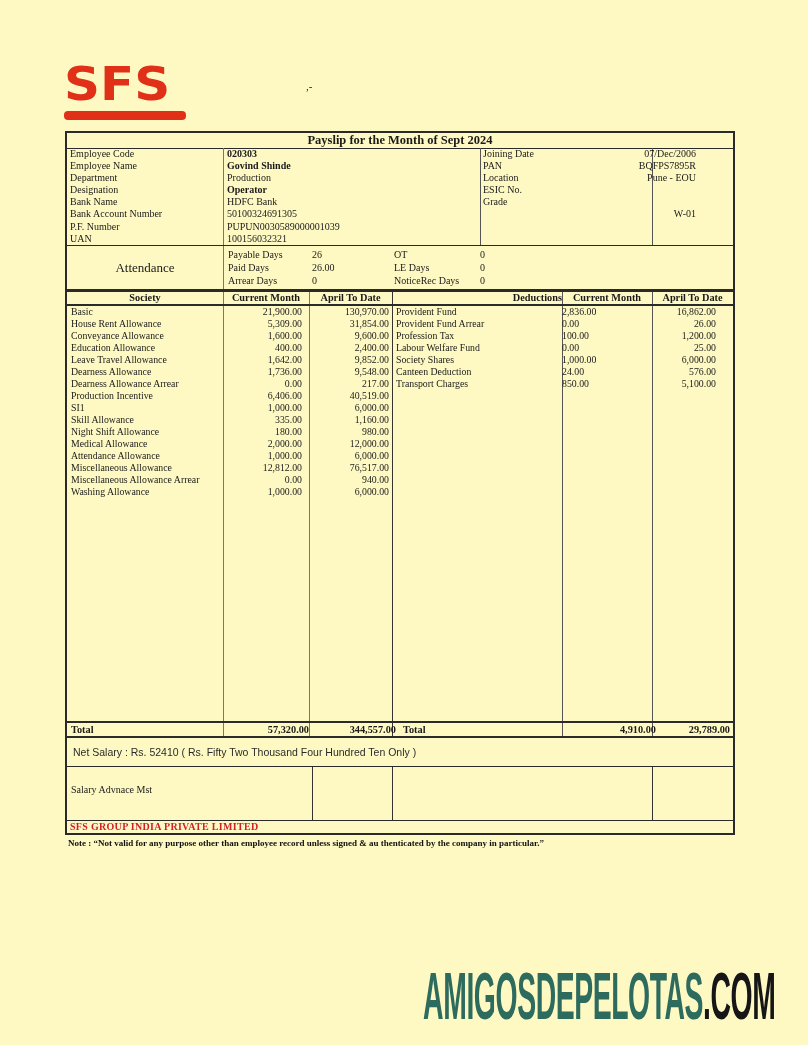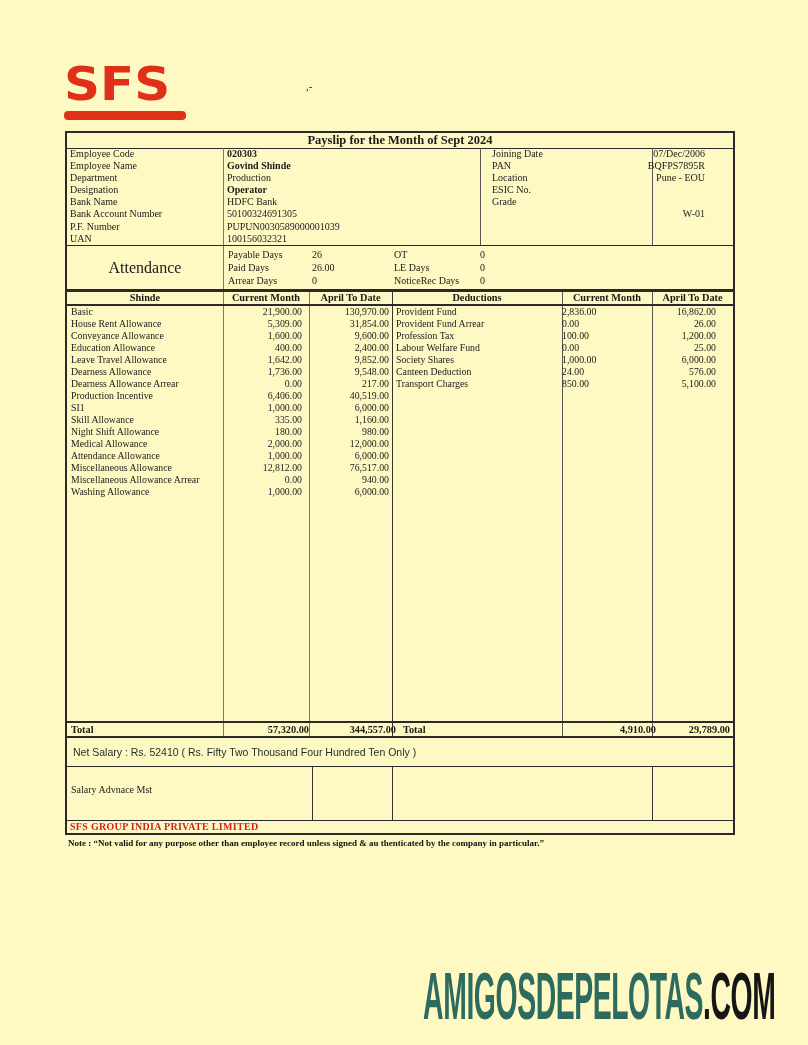--- a/index.html
+++ b/index.html
@@ -18,53 +18,53 @@
   .doc { position:absolute; left:65px; top:131px; width:670px; height:704px;
          border:2px solid #2a2a2a; box-sizing:border-box; }
   .vl { position:absolute; top:0; bottom:0; width:1px; background:#666; }
 
   .title-row { position:absolute; left:0; right:0; top:0; height:15px; border-bottom:1px solid #2a2a2a;
                text-align:center; font-weight:bold; font-size:12.5px; line-height:14px; }
 
   
   .info { position:absolute; left:0; right:0; top:15px; height:97px; font-size:10px; }
   .info-left  { position:absolute; left:0; top:0; width:413px; }
-  .info-right { position:absolute; left:422px; top:0; width:219px; }
+  .info-right { position:absolute; left:413px; top:0; width:219px; }
   .info-row { display:flex; height:12.1px; line-height:12.2px; }
   .info-left .info-label { width:156px; padding-left:3px; box-sizing:border-box; }
   .info-left .info-value { padding-left:4px; }
   .info-right .info-label { flex:1; padding-left:3px; }
   .info-right .info-value { width:81px; text-align:right; padding-right:3px; box-sizing:border-box; }
   .bold { font-weight:bold; }
 
   
   .att { position:absolute; left:0; right:0; top:112px; height:45px;
          border-top:1px solid #2a2a2a; border-bottom:1px solid #2a2a2a; box-sizing:border-box; }
   .att-title-cell { position:absolute; left:0; top:0; bottom:0; width:156px; border-right:1px solid #777;
-                    display:flex; align-items:center; justify-content:center; font-size:16px; }
+                    display:flex; align-items:center; justify-content:center; font-size:13px; }
   .att-rows { position:absolute; left:156px; right:0; top:2px; font-size:10px; }
   .att-row { position:relative; height:13px; line-height:13px; }
   .att-row .a1 { position:absolute; left:5px; }
   .att-row .a2 { position:absolute; left:89px; }
   .att-row .a3 { position:absolute; left:171px; }
   .att-row .a4 { position:absolute; left:257px; }
 
   
   .grid { position:absolute; left:0; right:0; top:157px; bottom:97px;
           border-top:2px solid #2a2a2a; box-sizing:border-box; font-size:9.8px; }
   .grid .vl-1 { left:156px; background:#777; }
   .grid .vl-2 { left:242px; background:#777; }
   .grid .vl-3 { left:325px; background:#333; }
   .grid .vl-4 { left:495px; background:#555; }
   .grid .vl-5 { left:585px; background:#555; }
   .grid-header { position:absolute; top:0; left:0; right:0; height:14px; border-bottom:2px solid #2a2a2a;
                  box-sizing:border-box; display:flex; font-weight:bold; font-size:10.3px; line-height:12px; }
   .gh { text-align:center; box-sizing:border-box; }
   .gh-1 { width:156px; } .gh-2 { width:86px; } .gh-3 { width:83px; }
-  .gh-4 { width:170px; } .gh-5 { width:90px; } .gh-6 { flex:1; }
+  .gh-4 { width:170px;text-align:right; } .gh-5 { width:90px; } .gh-6 { flex:1; }
   .earn-rows { position:absolute; top:14px; left:0; width:325px; }
   .ded-rows  { position:absolute; top:14px; left:325px; width:341px; }
   .body-row { display:flex; height:12px; line-height:12px; white-space:nowrap; }
   .earn-rows .lab { width:156px; padding-left:4px; box-sizing:border-box; overflow:hidden; }
   .earn-rows .cm  { width:86px; text-align:right; padding-right:7px; box-sizing:border-box; }
   .earn-rows .atd { width:83px; text-align:right; padding-right:3px; box-sizing:border-box; }
   .ded-rows .lab { width:170px; padding-left:4px; box-sizing:border-box; overflow:hidden; }
   .ded-rows .cm  { width:90px; text-align:left; padding-right:3px; box-sizing:border-box; }
   .ded-rows .atd { width:66px; text-align:right; padding-right:2px; box-sizing:border-box; }
   .total-row { position:absolute; bottom:0; left:0; right:0; height:15px; border-top:2px solid #2a2a2a;
@@ -220,21 +220,21 @@
     </div>
 
     <div class="grid">
       <span class="vl vl-1"></span>
       <span class="vl vl-2"></span>
       <span class="vl vl-3"></span>
       <span class="vl vl-4"></span>
       <span class="vl vl-5"></span>
 
       <div class="grid-header">
-        <span class="gh gh-1">Shinde</span>
+        <span class="gh gh-1">Society</span>
         <span class="gh gh-2">Current Month</span>
         <span class="gh gh-3">April To Date</span>
         <span class="gh gh-4">Deductions</span>
         <span class="gh gh-5">Current Month</span>
         <span class="gh gh-6">April To Date</span>
       </div>
 
       <div class="earn-rows">
 
           <div class="body-row">

